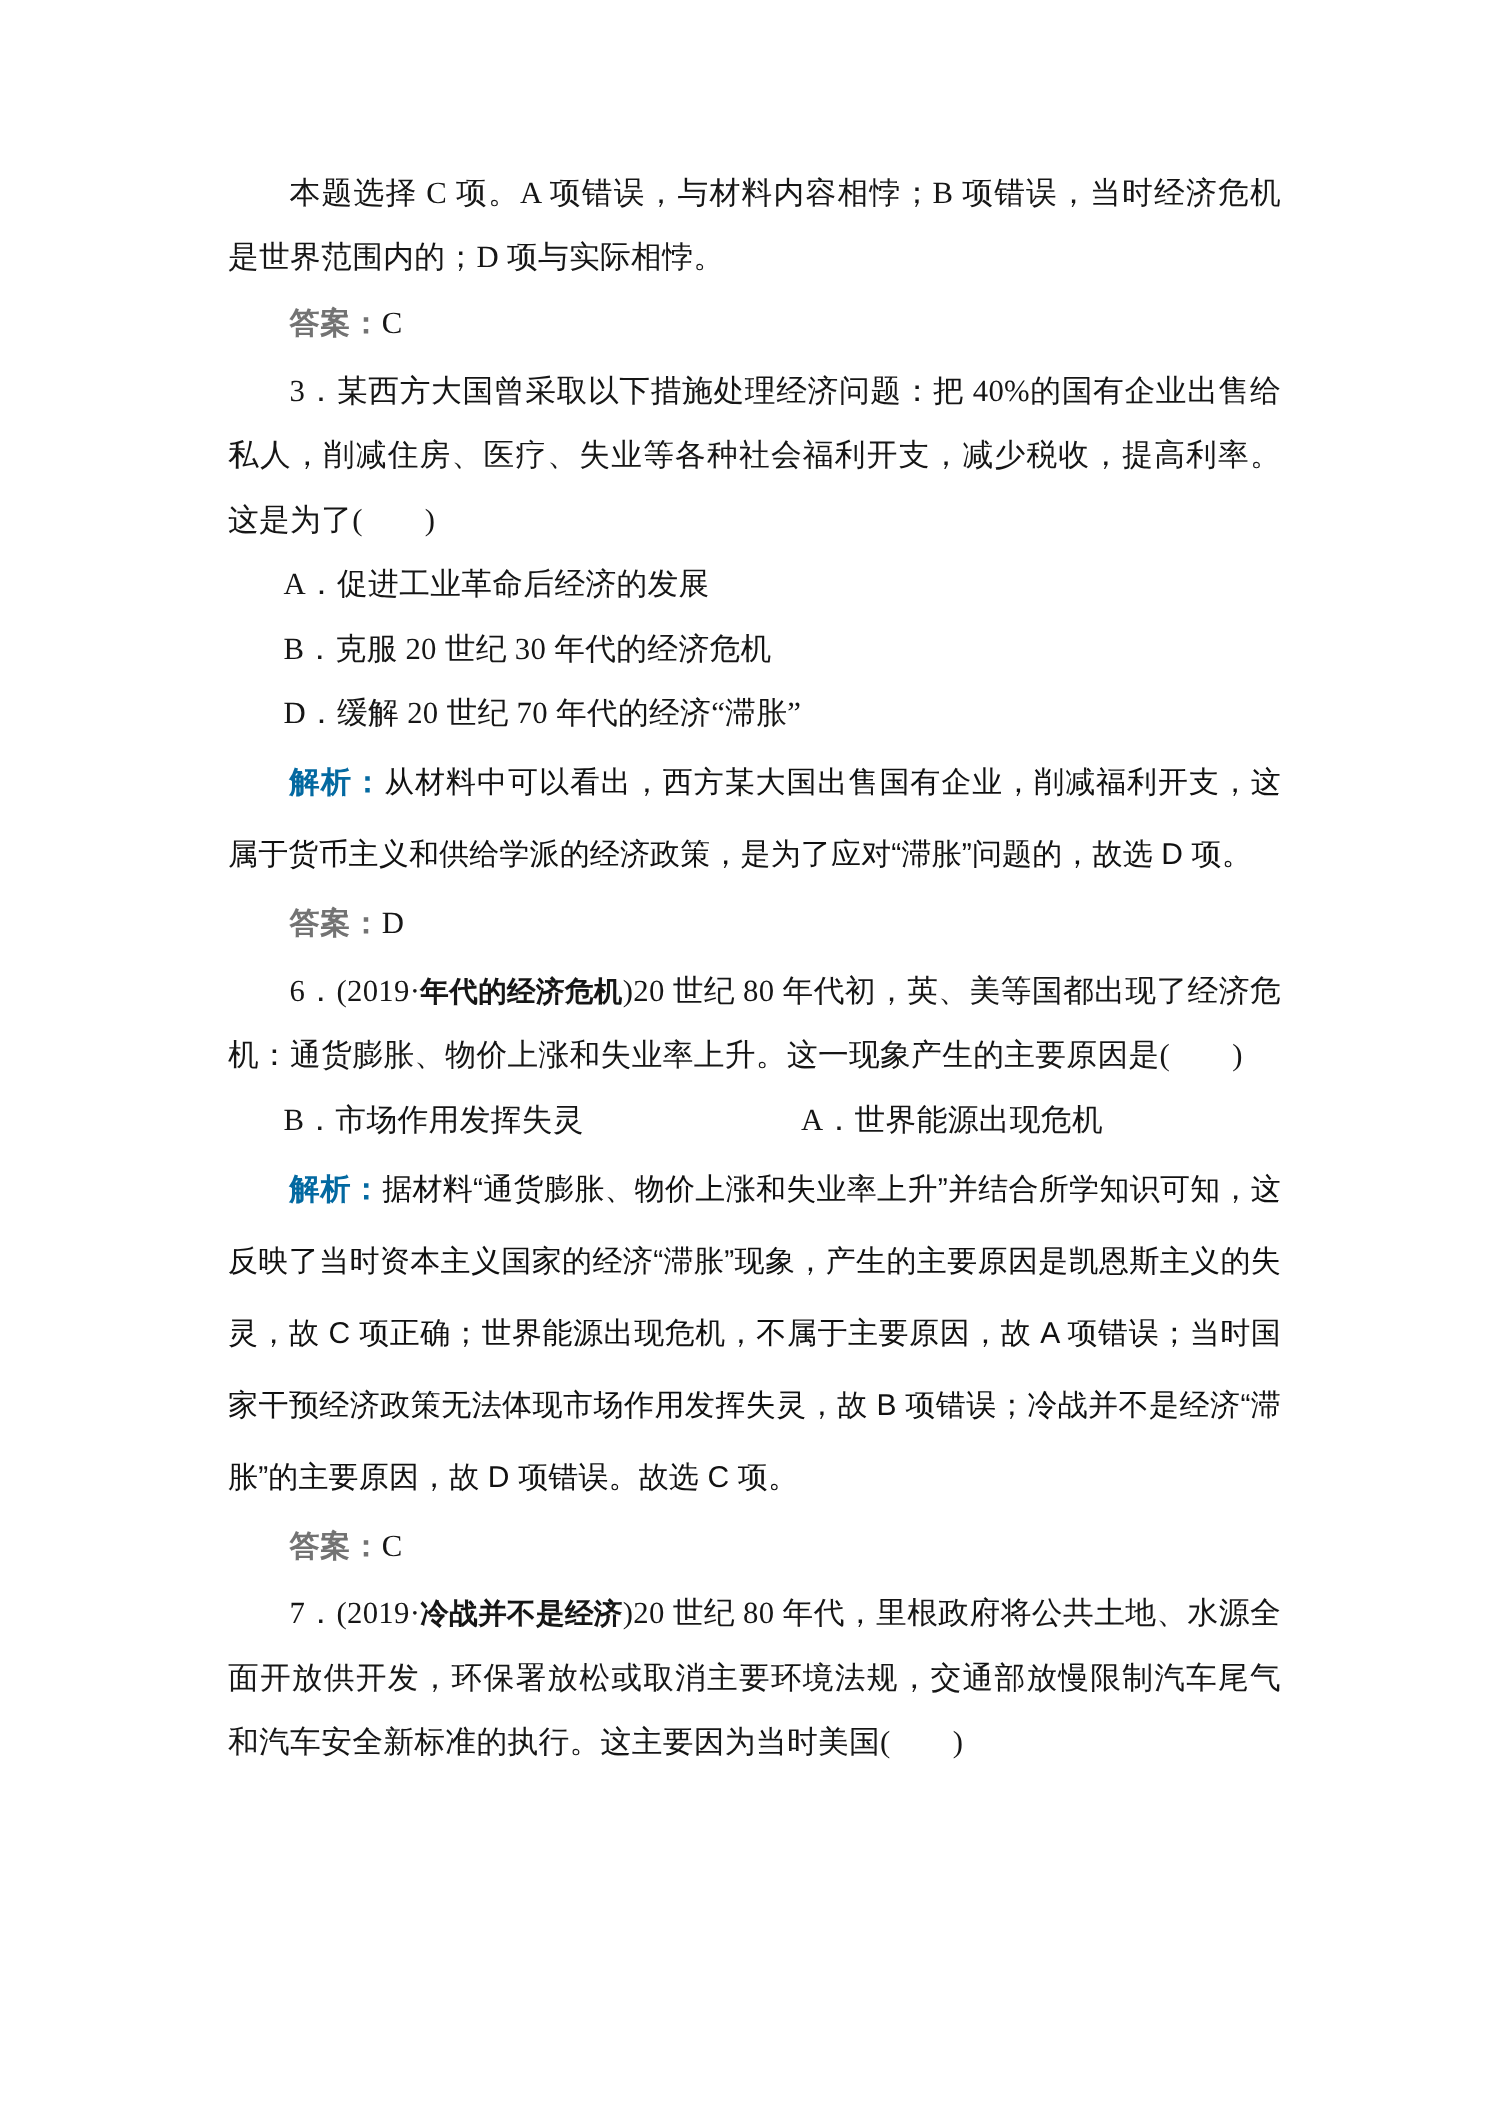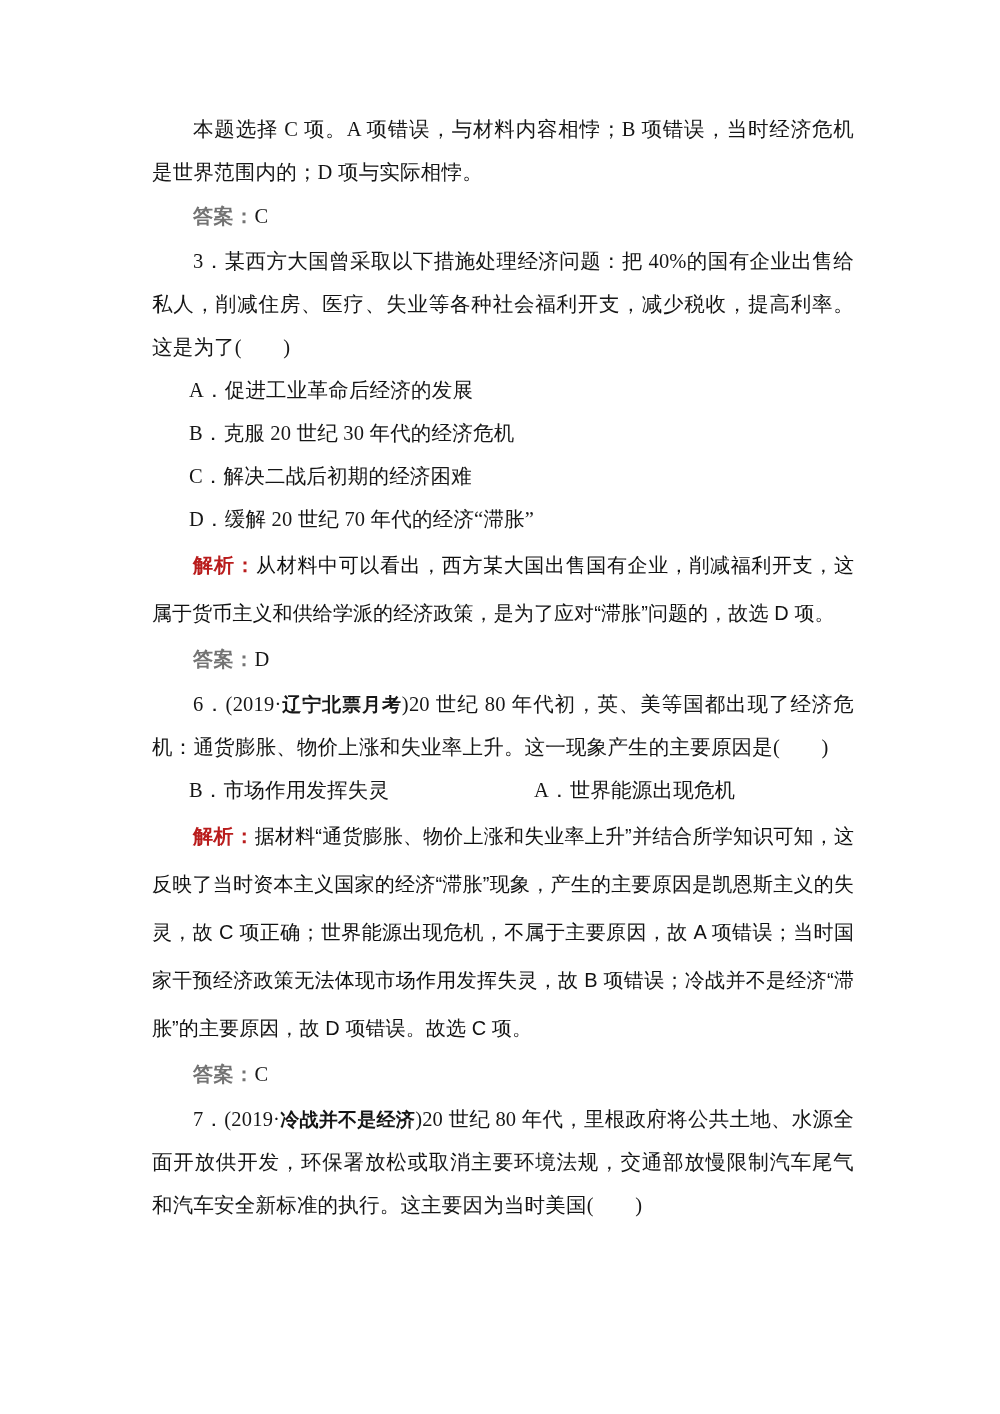--- a/index.html
+++ b/index.html
@@ -67,21 +67,21 @@
 
   
   .label-answer {
     color: #737373;
     font-family: "Liberation Sans", "DejaVu Sans", sans-serif;
     font-weight: bold;
     font-size: 20px;
     letter-spacing: 0.5px;
   }
   .label-analysis {
-    color: #b91c1c;
+    color: #0369a1;
     font-family: "Liberation Sans", "DejaVu Sans", sans-serif;
     font-weight: bold;
     font-size: 20px;
     letter-spacing: 0.5px;
   }
   .answer-value {
     font-family: "Liberation Serif", "DejaVu Serif", serif;
     color: #161616;
     font-size: 20.5px;
   }
@@ -128,33 +128,32 @@
     <p class="p serif-block indent">本题选择 C 项。A 项错误，与材料内容相悖；B 项错误，当时经济危机是世界范围内的；D 项与实际相悖。</p>
 
     <p class="p answer-row">
       <span class="label-answer">答案：</span><span class="answer-value">C</span>
     </p>
 
     <p class="p serif-block q-line">3．某西方大国曾采取以下措施处理经济问题：把 40%的国有企业出售给私人，削减住房、医疗、失业等各种社会福利开支，减少税收，提高利率。这是为了(　　)</p>
 
     <p class="p serif-block opt-single">A．促进工业革命后经济的发展</p>
     <p class="p serif-block opt-single">B．克服 20 世纪 30 年代的经济危机</p>
-    <p class="p serif-block opt-single">C．解决二战后初期的经济困难</p>
     <p class="p serif-block opt-single">D．缓解 20 世纪 70 年代的经济“滞胀”</p>
 
     <p class="p sans-block indent">
       <span class="label-analysis">解析：</span><span>从材料中可以看出，西方某大国出售国有企业，削减福利开支，这属于货币主义和供给学派的经济政策，是为了应对“滞胀”问题的，故选 D 项。</span>
     </p>
 
     <p class="p answer-row">
       <span class="label-answer">答案：</span><span class="answer-value">D</span>
     </p>
 
     <p class="p serif-block q-line">
-      <span>6．(2019·</span><span class="source-bold">辽宁北票月考</span><span>)20 世纪 80 年代初，英、美等国都出现了经济危机：通货膨胀、物价上涨和失业率上升。这一现象产生的主要原因是(　　)</span>
+      <span>6．(2019·</span><span class="source-bold">年代的经济危机</span><span>)20 世纪 80 年代初，英、美等国都出现了经济危机：通货膨胀、物价上涨和失业率上升。这一现象产生的主要原因是(　　)</span>
     </p>
 
     <div class="opt-row serif-block">
       <div class="opt-col right">B．市场作用发挥失灵</div>
       <div class="opt-col left">A．世界能源出现危机</div>
     </div>
 
     <p class="p sans-block indent">
       <span class="label-analysis">解析：</span><span>据材料“通货膨胀、物价上涨和失业率上升”并结合所学知识可知，这反映了当时资本主义国家的经济“滞胀”现象，产生的主要原因是凯恩斯主义的失灵，故 C 项正确；世界能源出现危机，不属于主要原因，故 A 项错误；当时国家干预经济政策无法体现市场作用发挥失灵，故 B 项错误；冷战并不是经济“滞胀”的主要原因，故 D 项错误。故选 C 项。</span>
     </p>

